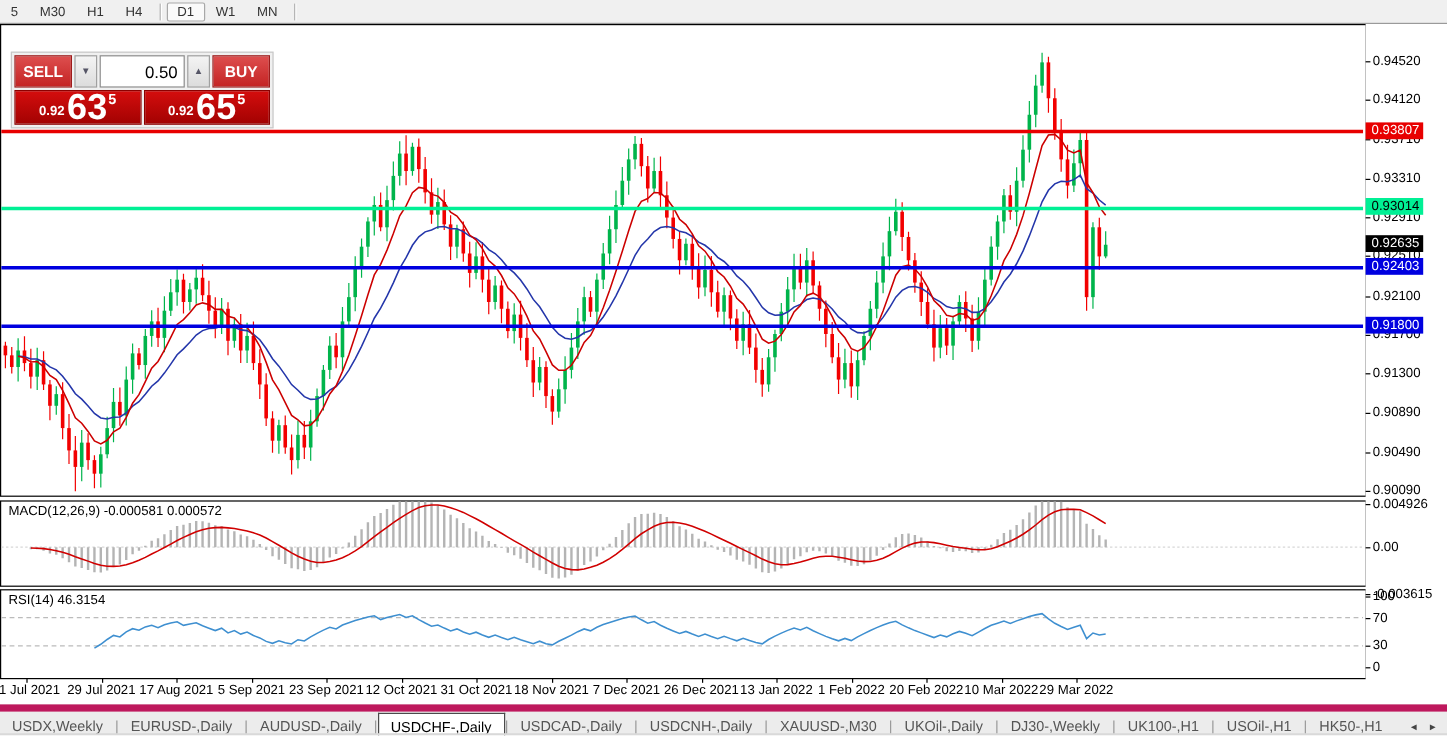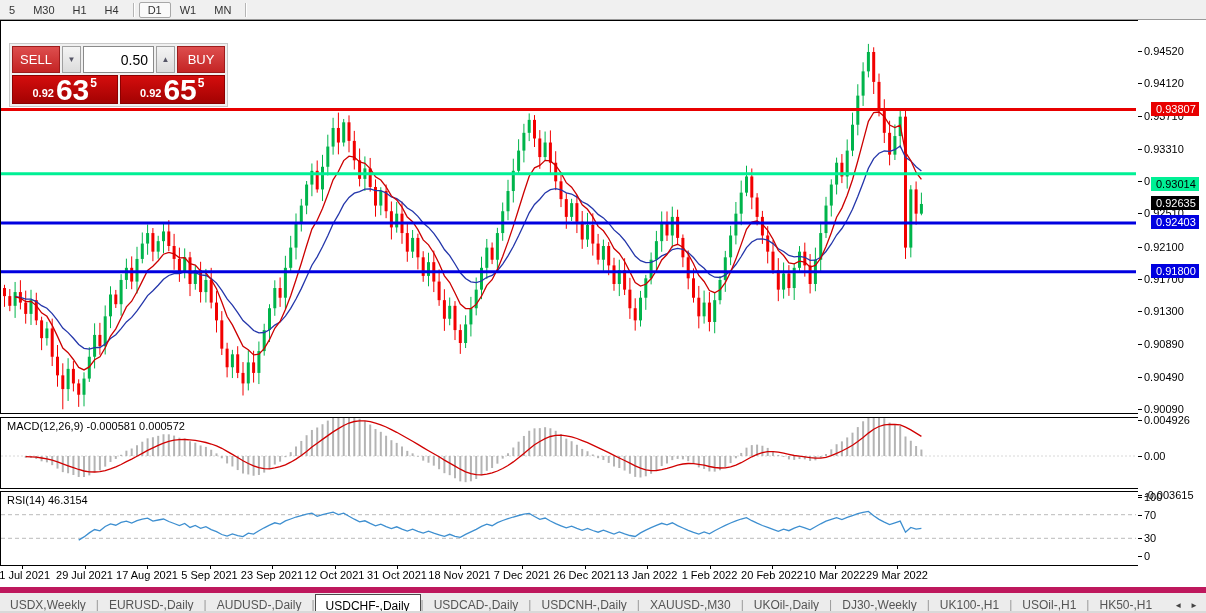--- a/index.html
+++ b/index.html
@@ -15,35 +15,35 @@
   .pane{position:absolute;left:0;width:1137px;background:#fff;border:1px solid #000;}
   #mainPane{top:20px;height:392px;}
   #macdPane{top:417px;height:70px;}
   #rsiPane{top:491px;height:73px;}
   .pane svg{position:absolute;left:0;top:0;}
   .indLabel{position:absolute;left:6px;top:2px;font-size:11px;color:#000;white-space:nowrap;z-index:5;}
   
   #axisCol{position:absolute;left:1138px;top:20px;width:68px;height:566px;background:#fff;font-size:11px;color:#000;}
   .tick{position:absolute;left:6px;white-space:nowrap;}
   .tickdash{position:absolute;left:-6px;top:6px;width:4px;height:1px;background:#000;}
-  .pricebox{position:absolute;left:0;padding:1px 3px 1px 5px;font-size:11px;white-space:nowrap;z-index:6;margin-left:13px;}
+  .pricebox{position:absolute;left:0;padding:1px 3px 1px 5px;font-size:11px;white-space:nowrap;z-index:6;}
   
   #dateAxis{position:absolute;left:0;top:566px;width:1137px;height:20px;font-size:11px;color:#000;}
   .dlab{position:absolute;top:3px;transform:translateX(-50%);white-space:nowrap;}
   .dtick{position:absolute;top:-1px;width:1px;height:4px;background:#000;}
   
   #chartTitle{position:absolute;left:8px;top:25px;font-size:12px;color:#111;z-index:8;white-space:nowrap;}
   #chartTitle .mk{font-size:9px;position:relative;top:-1px;}
   #chartTitle span{margin-right:3px;}
   
   #tradePanel{position:absolute;left:9px;top:43px;width:219px;z-index:9;background:#f0f0f0;
               border:1px solid #c8c8c8;padding:2px;box-sizing:border-box;}
   #tpRow1{display:flex;height:27px;gap:2px;}
   .tpbtn{flex:0 0 46px;display:flex;align-items:center;justify-content:center;color:#fff;
-         font-size:13px;background:linear-gradient(#dd4e4e,#c42424);border:1px solid #9d1b1b;cursor:pointer;}
+         font-size:13px;background:linear-gradient(#dd4e4e,#c42424);border:1px solid #9d1b1b;cursor:pointer;font-weight:bold;}
   .spin{flex:0 0 17px;display:flex;align-items:center;justify-content:center;font-size:8px;color:#556;
         background:linear-gradient(#f4f4f4,#dcdcdc);border:1px solid #a0a0a0;cursor:pointer;}
   #volBox{flex:1;background:#fff;border:1px solid #8a8a8a;font-size:14px;color:#000;
           display:flex;align-items:center;justify-content:flex-end;padding-right:5px;}
   #tpRow2{display:flex;height:29px;gap:2px;margin-top:2px;}
   .bigprice{flex:1;display:flex;align-items:flex-end;justify-content:center;color:#fff;
             background:linear-gradient(#d40d0d,#a30202);border:1px solid #8c0000;cursor:pointer;padding-bottom:1px;}
   .bigprice .sm{font-size:11px;font-weight:bold;margin:0 2px 3px 0;}
   .bigprice .lg{font-size:30px;font-weight:bold;line-height:24px;}
   .bigprice .sup{font-size:12px;font-weight:bold;margin:0 0 12px 1px;}
@@ -663,21 +663,21 @@
       <div class="tick" style="top: 122.795px;">0.93310<div class="tickdash"></div></div>
       <div class="tick" style="top: 155.131px;">0.92910<div class="tickdash"></div></div>
       <div class="tick" style="top: 187.467px;">0.92510<div class="tickdash"></div></div>
       <div class="tick" style="top: 220.612px;">0.92100<div class="tickdash"></div></div>
       <div class="tick" style="top: 252.948px;">0.91700<div class="tickdash"></div></div>
       <div class="tick" style="top: 285.284px;">0.91300<div class="tickdash"></div></div>
       <div class="tick" style="top: 318.428px;">0.90890<div class="tickdash"></div></div>
       <div class="tick" style="top: 350.764px;">0.90490<div class="tickdash"></div></div>
       <div class="tick" style="top: 383.1px;">0.90090<div class="tickdash"></div></div>
       <div class="pricebox" style="background: rgb(232, 0, 0); color: rgb(255, 255, 255); top: 81.6177px;">0.93807</div>
-      <div class="pricebox" style="background: rgb(0, 240, 149); color: rgb(0, 0, 0); top: 157px;">0.93014</div>
+      <div class="pricebox" style="background: rgb(0, 240, 149); color: rgb(0, 0, 0); top: 145px;">0.93014</div>
       <div class="pricebox" style="background: rgb(0, 0, 224); color: rgb(255, 255, 255); top: 195.117px;">0.92403</div>
       <div class="pricebox" style="background: rgb(0, 0, 224); color: rgb(255, 255, 255); top: 243.864px;">0.91800</div>
       <div class="pricebox" style="background: rgb(0, 0, 0); color: rgb(255, 255, 255); top: 176.362px;">0.92635</div>
       <div class="tick" style="top: 393.794px;">0.004926<div class="tickdash"></div></div>
       <div class="tick" style="top: 430px;">0.00<div class="tickdash"></div></div>
       <div class="tick" style="top: 456.57px; margin-top: 12px;">-0.003615<div class="tickdash"></div></div>
       <div class="tick" style="top: 471px;">100<div class="tickdash"></div></div>
       <div class="tick" style="top: 488.7px;">70<div class="tickdash"></div></div>
       <div class="tick" style="top: 512.3px;">30<div class="tickdash"></div></div>
       <div class="tick" style="top: 530px;">0<div class="tickdash"></div></div>

